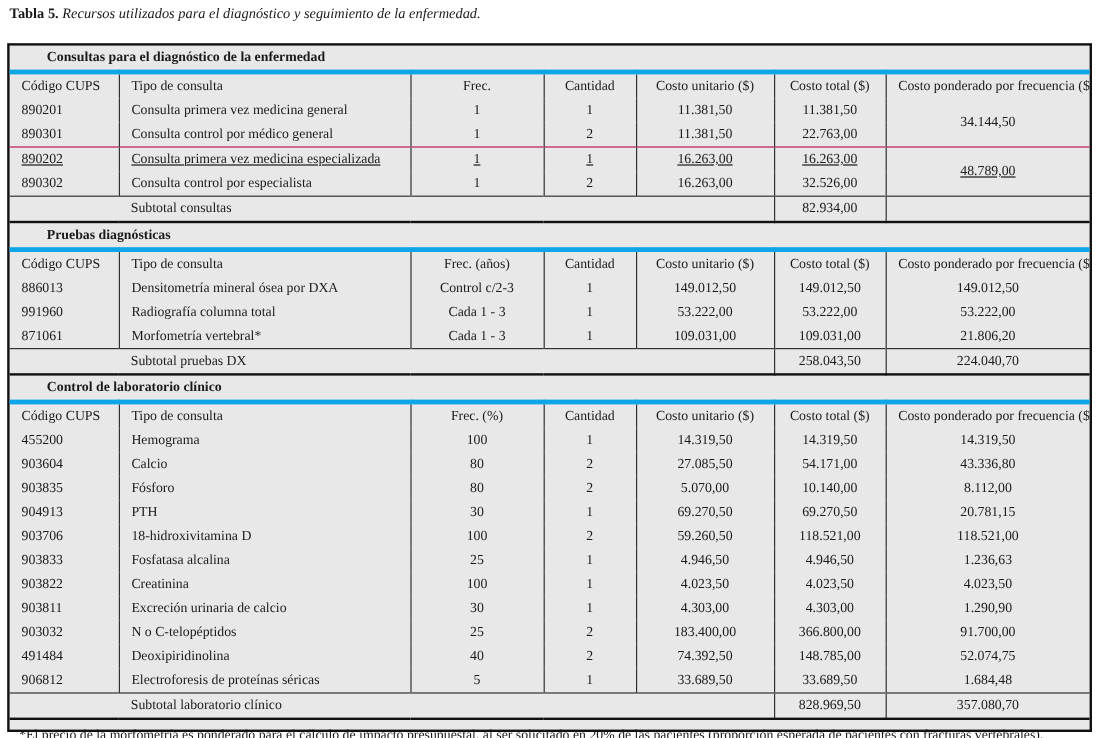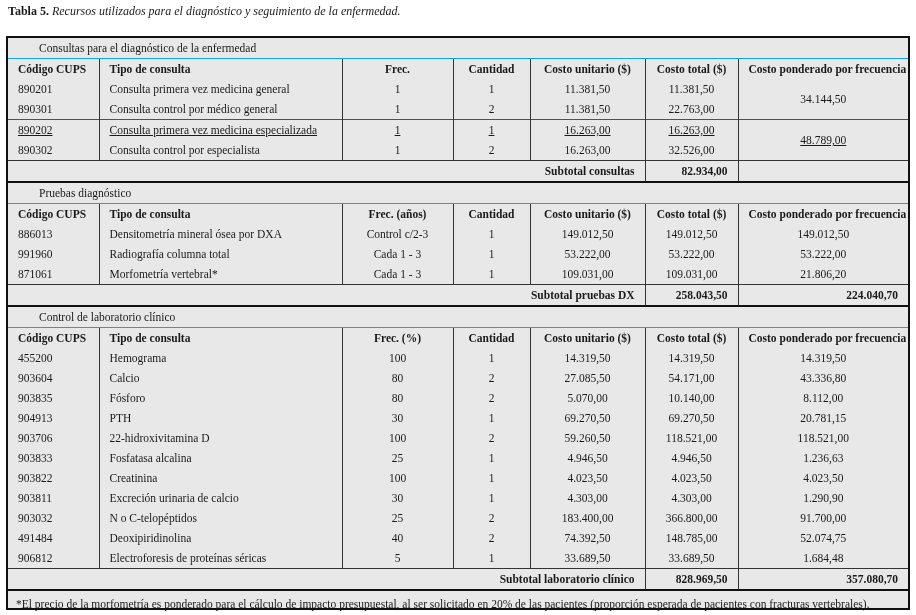--- a/index.html
+++ b/index.html
@@ -5,27 +5,27 @@
   html, body { margin:0; padding:0; background:#ffffff; }
   body { width:916px; height:615px; position:relative; overflow:hidden;
          font-family:"Liberation Serif","DejaVu Serif",serif; color:#1a1a1a; }
   .caption { position:absolute; left:8px; top:4px; font-size:12px; }
   .caption b { font-weight:bold; }
   .caption i { font-style:italic; }
   .tbl-wrap { position:absolute; left:6px; top:36px; width:904px; height:574px;
               border:2px solid #111; box-sizing:border-box; background:#e8e8e9; }
   table { border-collapse:collapse; width:100%; table-layout:fixed; font-size:11.5px; }
   td { padding:0 10px; height:20px; white-space:nowrap; overflow:hidden; }
-  .sec td { font-weight:normal; height:20px; border-bottom:1px solid #0ea5e9;padding-left:31px; }
+  .sec td { font-weight:bold; height:20px; border-bottom:4px solid #0ea5e9;padding-left:31px; }
   .sec.top-thick td { border-top:2px solid #111; }
-  .hdr td { font-weight:bold; }
+  .hdr td { font-weight:normal; }
   .c { text-align:center; }
   .vl { border-left:1px solid #333; }
   .bt { border-top:1px solid #be185d;text-decoration:underline; }
-  .sub td { font-weight:bold; border-top:1px solid #333;text-align:right; }
+  .sub td { font-weight:normal; border-top:1px solid #333; }
   .foot td { border-top:2px solid #111; height:26px; font-size:11.5px; padding-left:8px; }
   .rs { vertical-align:middle; }
 </style>
 </head>
 <body>
 
 <div class="caption">
   <b>Tabla 5.</b>
   <i>Recursos utilizados para el diagnóstico y seguimiento de la enfermedad.</i>
 </div>
@@ -88,21 +88,21 @@
           <td class="c vl">16.263,00</td>
           <td class="c vl">32.526,00</td>
         </tr>
         <tr class="sub">
       <td></td>
       <td colspan="4">Subtotal consultas</td>
       <td class="c vl">82.934,00</td>
       <td class="c vl"></td>
     </tr>
         <tr class="sec top-thick">
-          <td colspan="7">Pruebas diagnóstico</td>
+          <td colspan="7">Pruebas diagnósticas</td>
         </tr>
         <tr class="hdr">
           <td class="">Código CUPS</td>
           <td class="c vl" style="text-align:left">Tipo de consulta</td>
           <td class="c vl">Frec. (años)</td>
           <td class="c vl">Cantidad</td>
           <td class="c vl">Costo unitario ($)</td>
           <td class="c vl">Costo total ($)</td>
           <td class="c vl">Costo ponderado por frecuencia ($)*</td>
         </tr>
@@ -182,21 +182,21 @@
           <td class="">904913</td>
           <td class="vl">PTH</td>
           <td class="c vl">30</td>
           <td class="c vl">1</td>
           <td class="c vl">69.270,50</td>
           <td class="c vl">69.270,50</td>
           <td class="c vl">20.781,15</td>
         </tr>
         <tr>
           <td class="">903706</td>
-          <td class="vl">22-hidroxivitamina D</td>
+          <td class="vl">18-hidroxivitamina D</td>
           <td class="c vl">100</td>
           <td class="c vl">2</td>
           <td class="c vl">59.260,50</td>
           <td class="c vl">118.521,00</td>
           <td class="c vl">118.521,00</td>
         </tr>
         <tr>
           <td class="">903833</td>
           <td class="vl">Fosfatasa alcalina</td>
           <td class="c vl">25</td>

